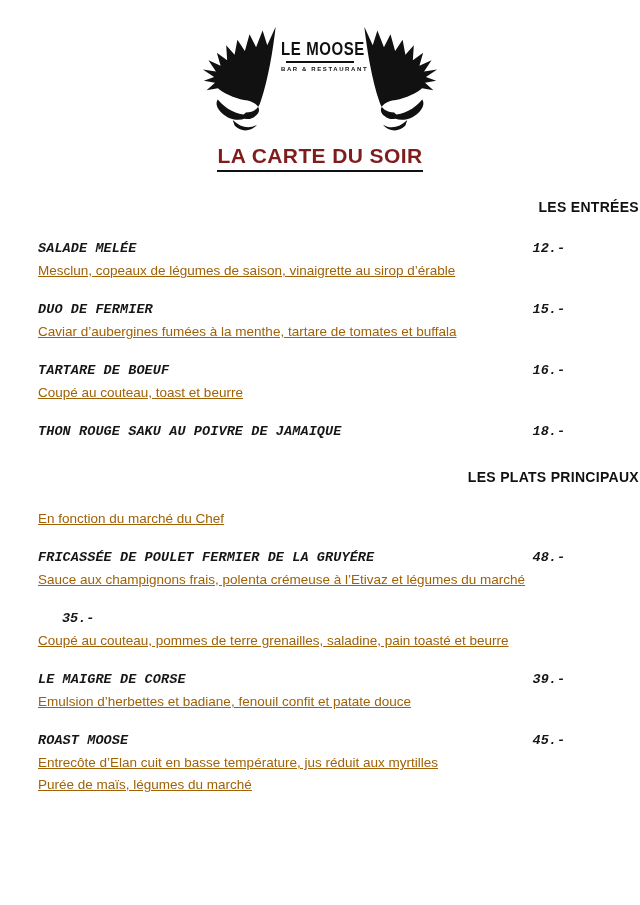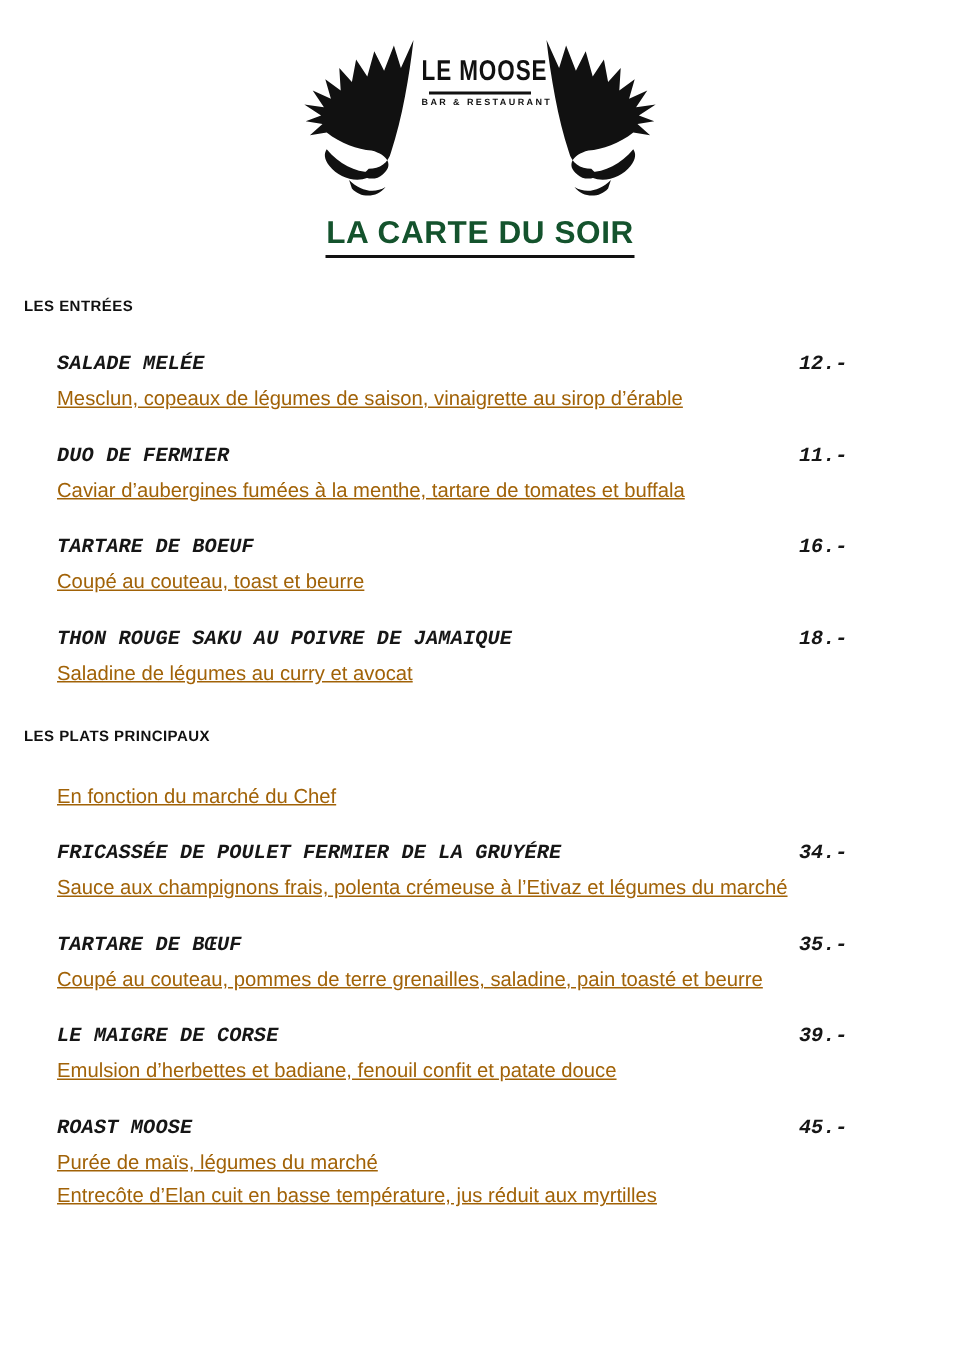--- a/index.html
+++ b/index.html
@@ -70,31 +70,31 @@
   
   .title-wrap {
     text-align: center;
     margin-top: 8px;
   }
   .page-title {
     display: inline-block;
     font-size: 21px;
     font-weight: 700;
     letter-spacing: 0.4px;
-    color: #14532d;
+    color: #7f1d1d;
     border-bottom: 2.5px solid #111;
     padding-bottom: 2px;
   }
 
   
   .section-heading {
-    margin: 16px;
+    margin: 1px;
     margin-top: 27px;
-    text-align: left;
-    font-size: 10px;
+    text-align: right;
+    font-size: 14px;
     font-weight: 700;
     letter-spacing: 0.3px;
     color: #111;
   }
   .items {
     padding: 0 75px 0 38px;
     margin-top: 23px;
   }
   .menu-item { margin-bottom: 18px; }
   .row {
@@ -189,81 +189,79 @@
         <div class="row">
           <span class="dish-name">SALADE MELÉE</span>
           <span class="dish-price">12.-</span>
         </div>
         <div class="desc">Mesclun, copeaux de légumes de saison, vinaigrette au sirop d’érable</div>
       </article>
 
       <article class="menu-item">
         <div class="row">
           <span class="dish-name">DUO DE FERMIER</span>
-          <span class="dish-price">11.-</span>
+          <span class="dish-price">15.-</span>
         </div>
         <div class="desc">Caviar d’aubergines fumées à la menthe, tartare de tomates et buffala</div>
       </article>
 
       <article class="menu-item">
         <div class="row">
           <span class="dish-name">TARTARE DE BOEUF</span>
           <span class="dish-price">16.-</span>
         </div>
         <div class="desc">Coupé au couteau, toast et beurre</div>
       </article>
 
       <article class="menu-item">
         <div class="row">
           <span class="dish-name">THON ROUGE SAKU AU POIVRE DE JAMAIQUE</span>
           <span class="dish-price">18.-</span>
         </div>
-        <div class="desc">Saladine de légumes au curry et avocat</div>
       </article>
 
     </div>
   </section>
 
   <section>
     <h2 class="section-heading">LES PLATS PRINCIPAUX</h2>
     <div class="items">
 
       <article class="menu-item">
         <div class="desc">En fonction du marché du Chef</div>
       </article>
 
       <article class="menu-item">
         <div class="row">
           <span class="dish-name">FRICASSÉE DE POULET FERMIER DE LA GRUYÉRE</span>
-          <span class="dish-price">34.-</span>
+          <span class="dish-price">48.-</span>
         </div>
         <div class="desc">Sauce aux champignons frais, polenta crémeuse à l’Etivaz et légumes du marché</div>
       </article>
 
       <article class="menu-item">
         <div class="row">
-          <span class="dish-name">TARTARE DE BŒUF</span>
           <span class="dish-price">35.-</span>
         </div>
         <div class="desc">Coupé au couteau, pommes de terre grenailles, saladine, pain toasté et beurre</div>
       </article>
 
       <article class="menu-item">
         <div class="row">
           <span class="dish-name">LE MAIGRE DE CORSE</span>
           <span class="dish-price">39.-</span>
         </div>
         <div class="desc">Emulsion d’herbettes et badiane, fenouil confit et patate douce</div>
       </article>
 
       <article class="menu-item">
         <div class="row">
           <span class="dish-name">ROAST MOOSE</span>
           <span class="dish-price">45.-</span>
         </div>
+        <div class="desc">Entrecôte d’Elan cuit en basse température, jus réduit aux myrtilles</div>
         <div class="desc">Purée de maïs, légumes du marché</div>
-        <div class="desc">Entrecôte d’Elan cuit en basse température, jus réduit aux myrtilles</div>
       </article>
 
     </div>
   </section>
 
 </div>
 
 </body></html>

